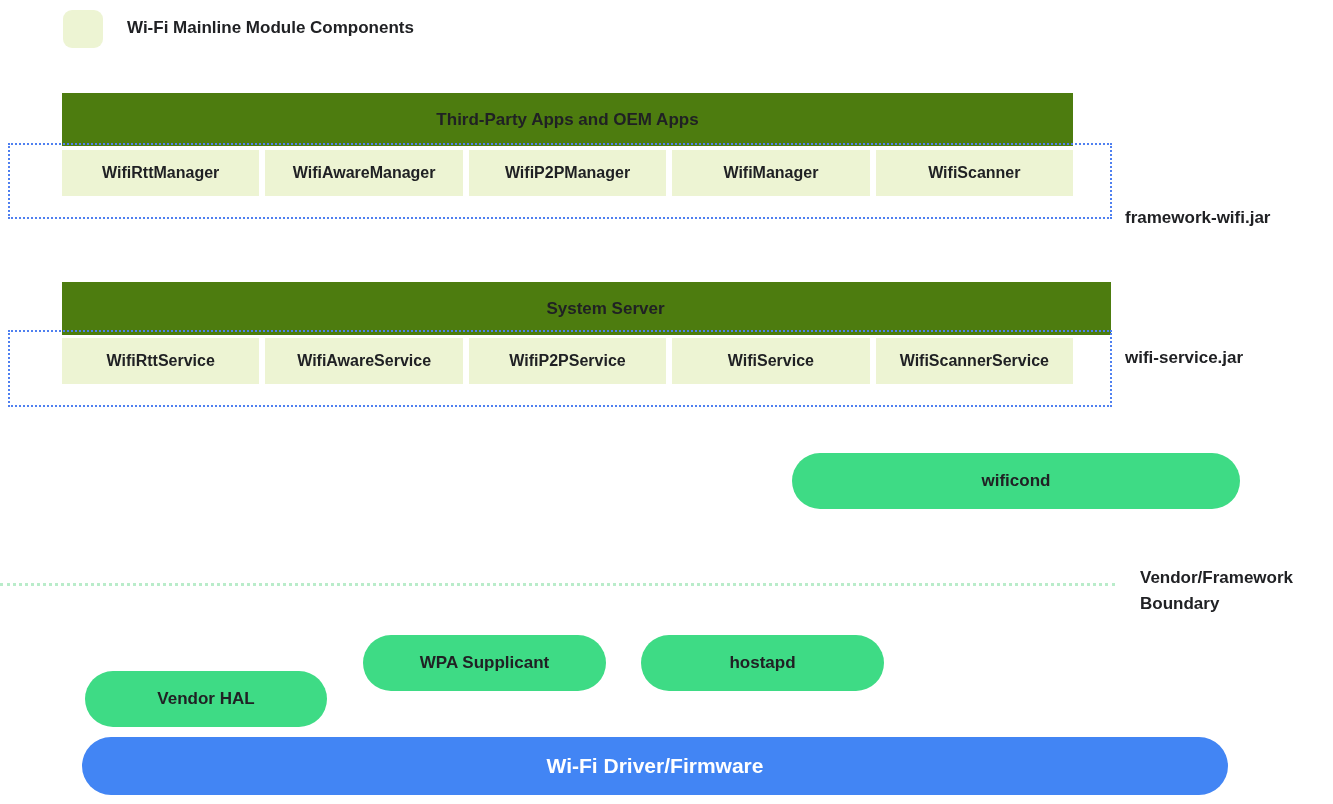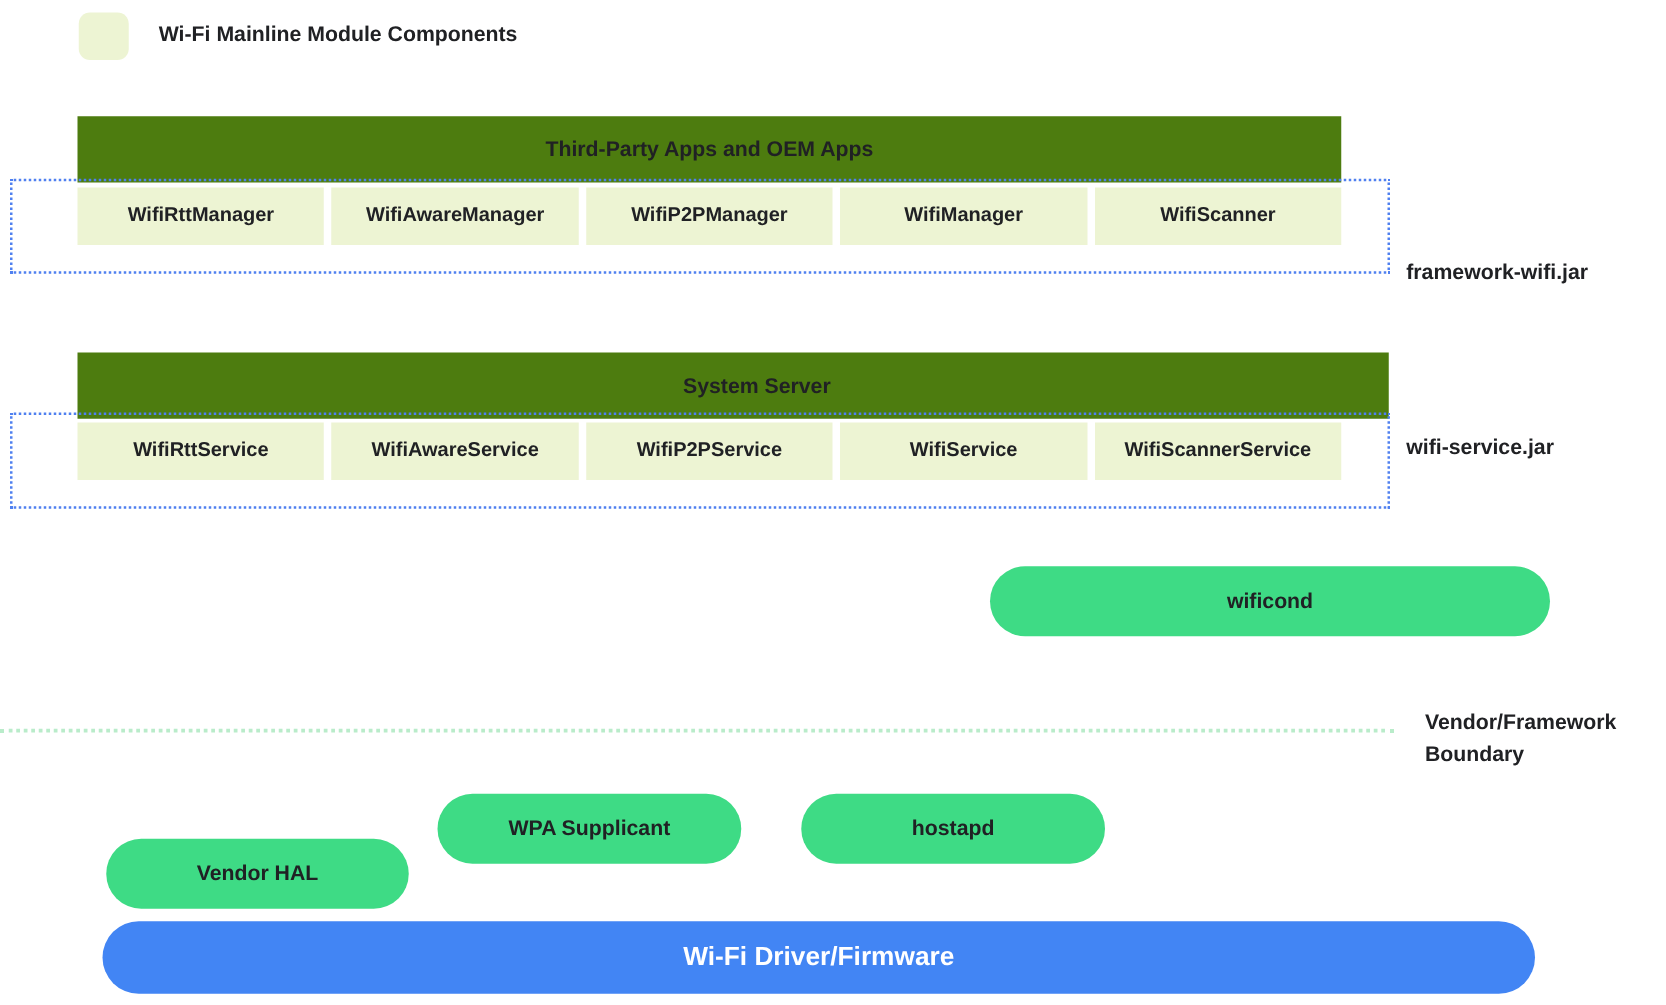--- a/index.html
+++ b/index.html
@@ -70,21 +70,21 @@
 
   
   .pill {
     background: #3edb85;
     border-radius: 28px;
     display: flex; align-items: center; justify-content: center;
     font-size: 17px; font-weight: 700;
   }
   .pill-wificond { left: 792px; top: 453px; width: 448px; height: 56px; }
   .pill-vendor-hal { left: 85px;  top: 635px; width: 242px; height: 56px; margin-top: 36px; }
-  .pill-wpa        { left: 350px; top: 635px; width: 243px; height: 56px; text-align: center; }
+  .pill-wpa        { left: 363px; top: 635px; width: 243px; height: 56px; text-align: center; }
   .pill-hostapd    { left: 641px; top: 635px; width: 243px; height: 56px; }
 
   
   .boundary-line {
     left: 0; top: 583px; width: 1115px; height: 0;
     border-top: 3px dotted #b9ecca;
   }
   .boundary-label {
     left: 1140px; top: 565px; width: 200px;
     font-size: 17px; font-weight: 700; line-height: 26px;

